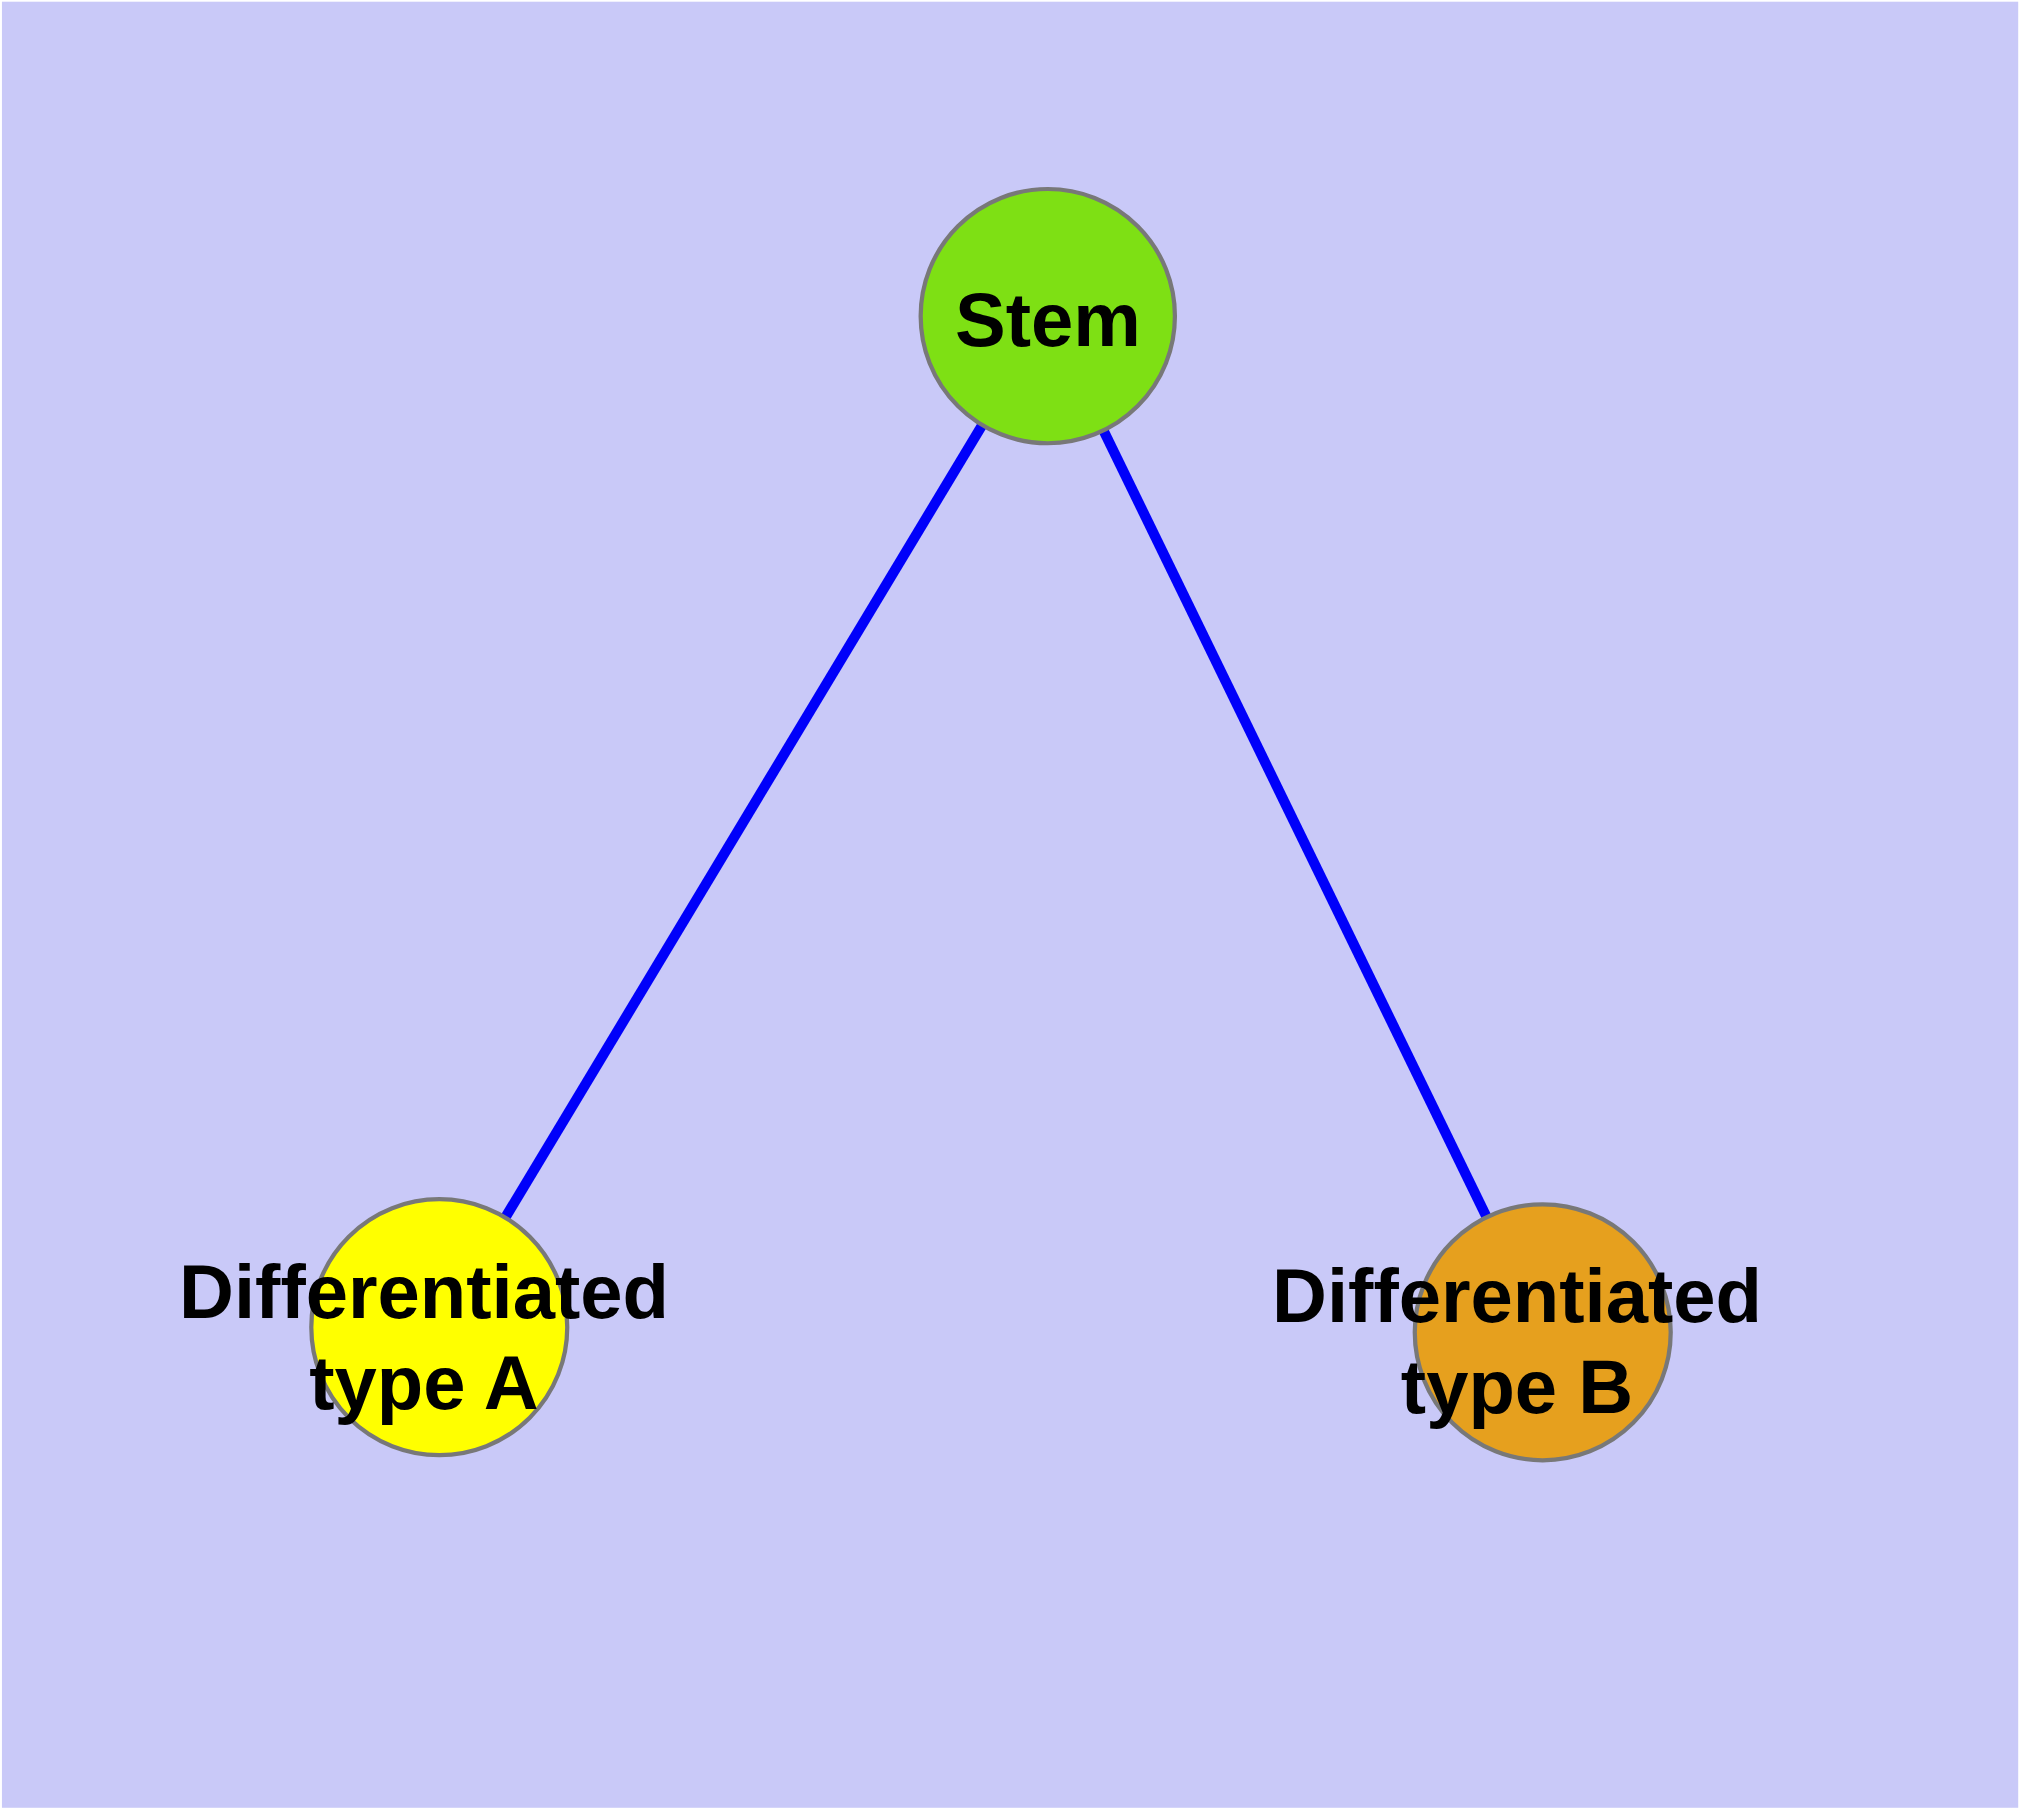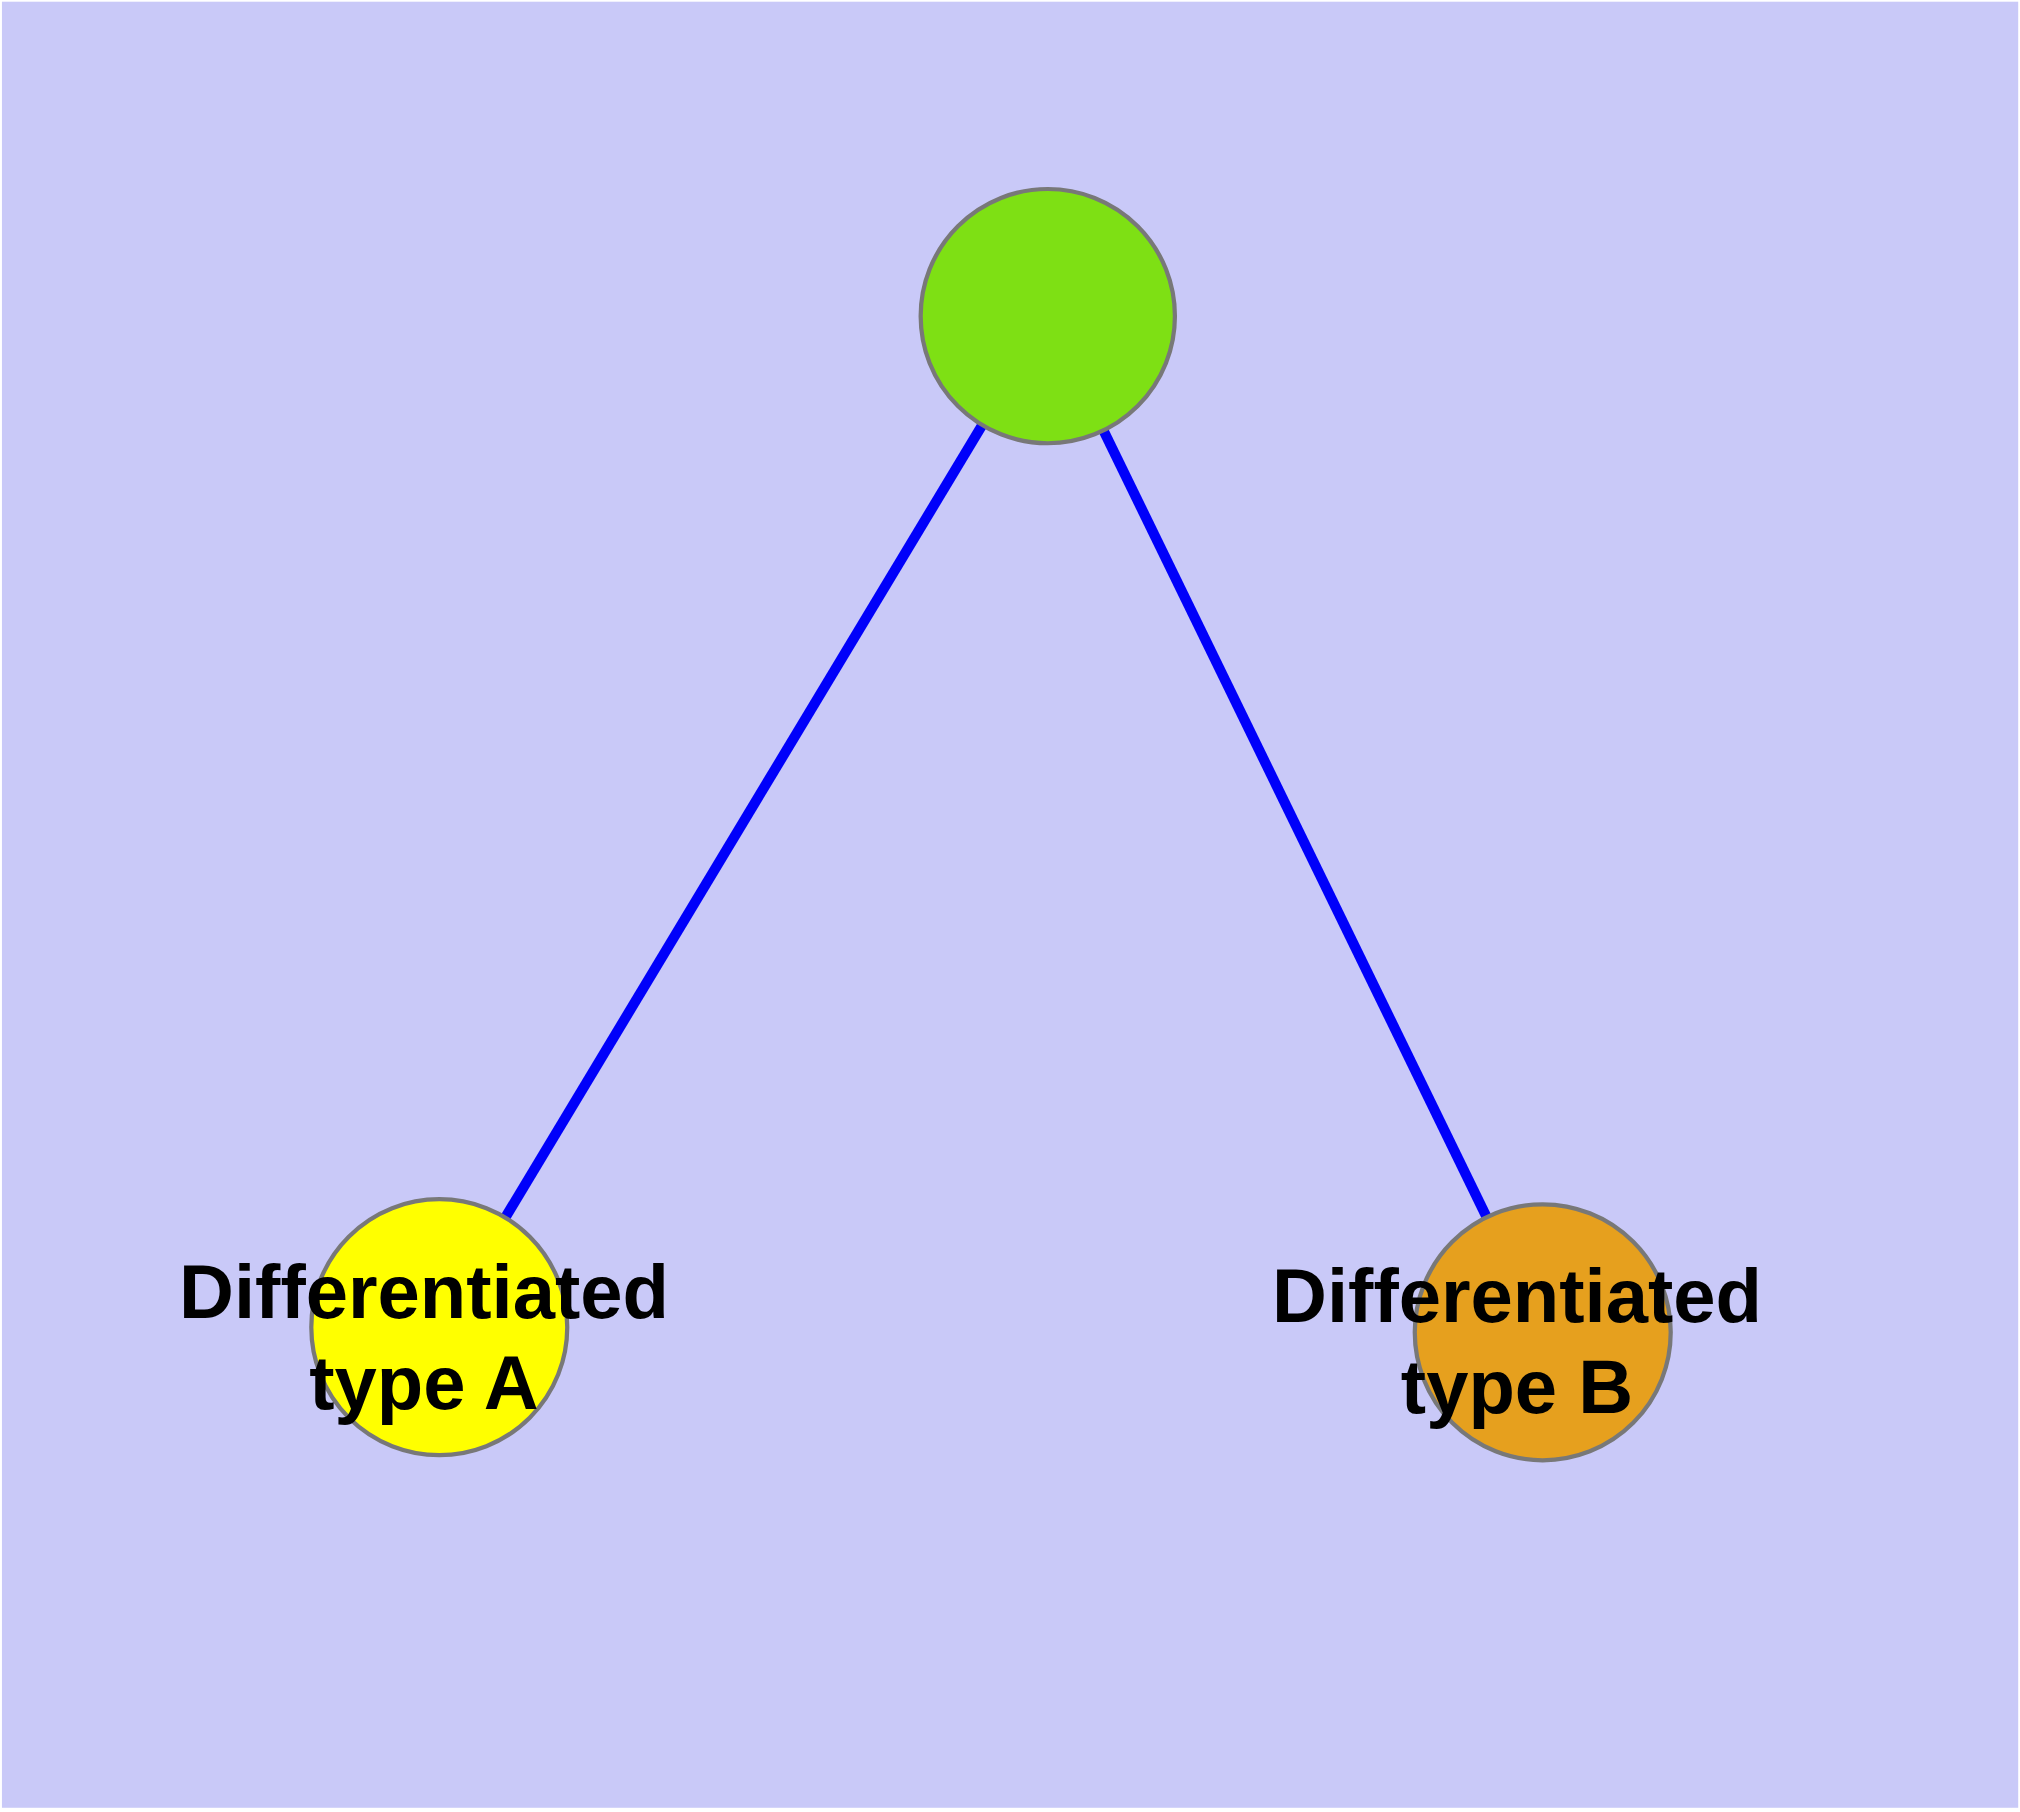--- a/index.html
+++ b/index.html
@@ -57,20 +57,21 @@
 
     <line class="edge" x1="1236" y1="373" x2="1820" y2="1572" stroke="#0000FA"></line>
 
     <circle class="node-circle" cx="1236" cy="373" r="150" fill="#7EE014" stroke="#787878"></circle>
 
     <circle class="node-circle" cx="518" cy="1566" r="151" fill="#FFFF00" stroke="#787878"></circle>
 
     <circle class="node-circle" cx="1820" cy="1572" r="151" fill="#E6A01E" stroke="#787878"></circle>
   </svg>
 
+  <div class="node-label label-stem">Stem</div>
 
   <div class="node-label label-type-a">Differentiated
 type A</div>
 
   <div class="node-label label-type-b">Differentiated
 type B</div>
 </div>
 
 
 </body></html>

